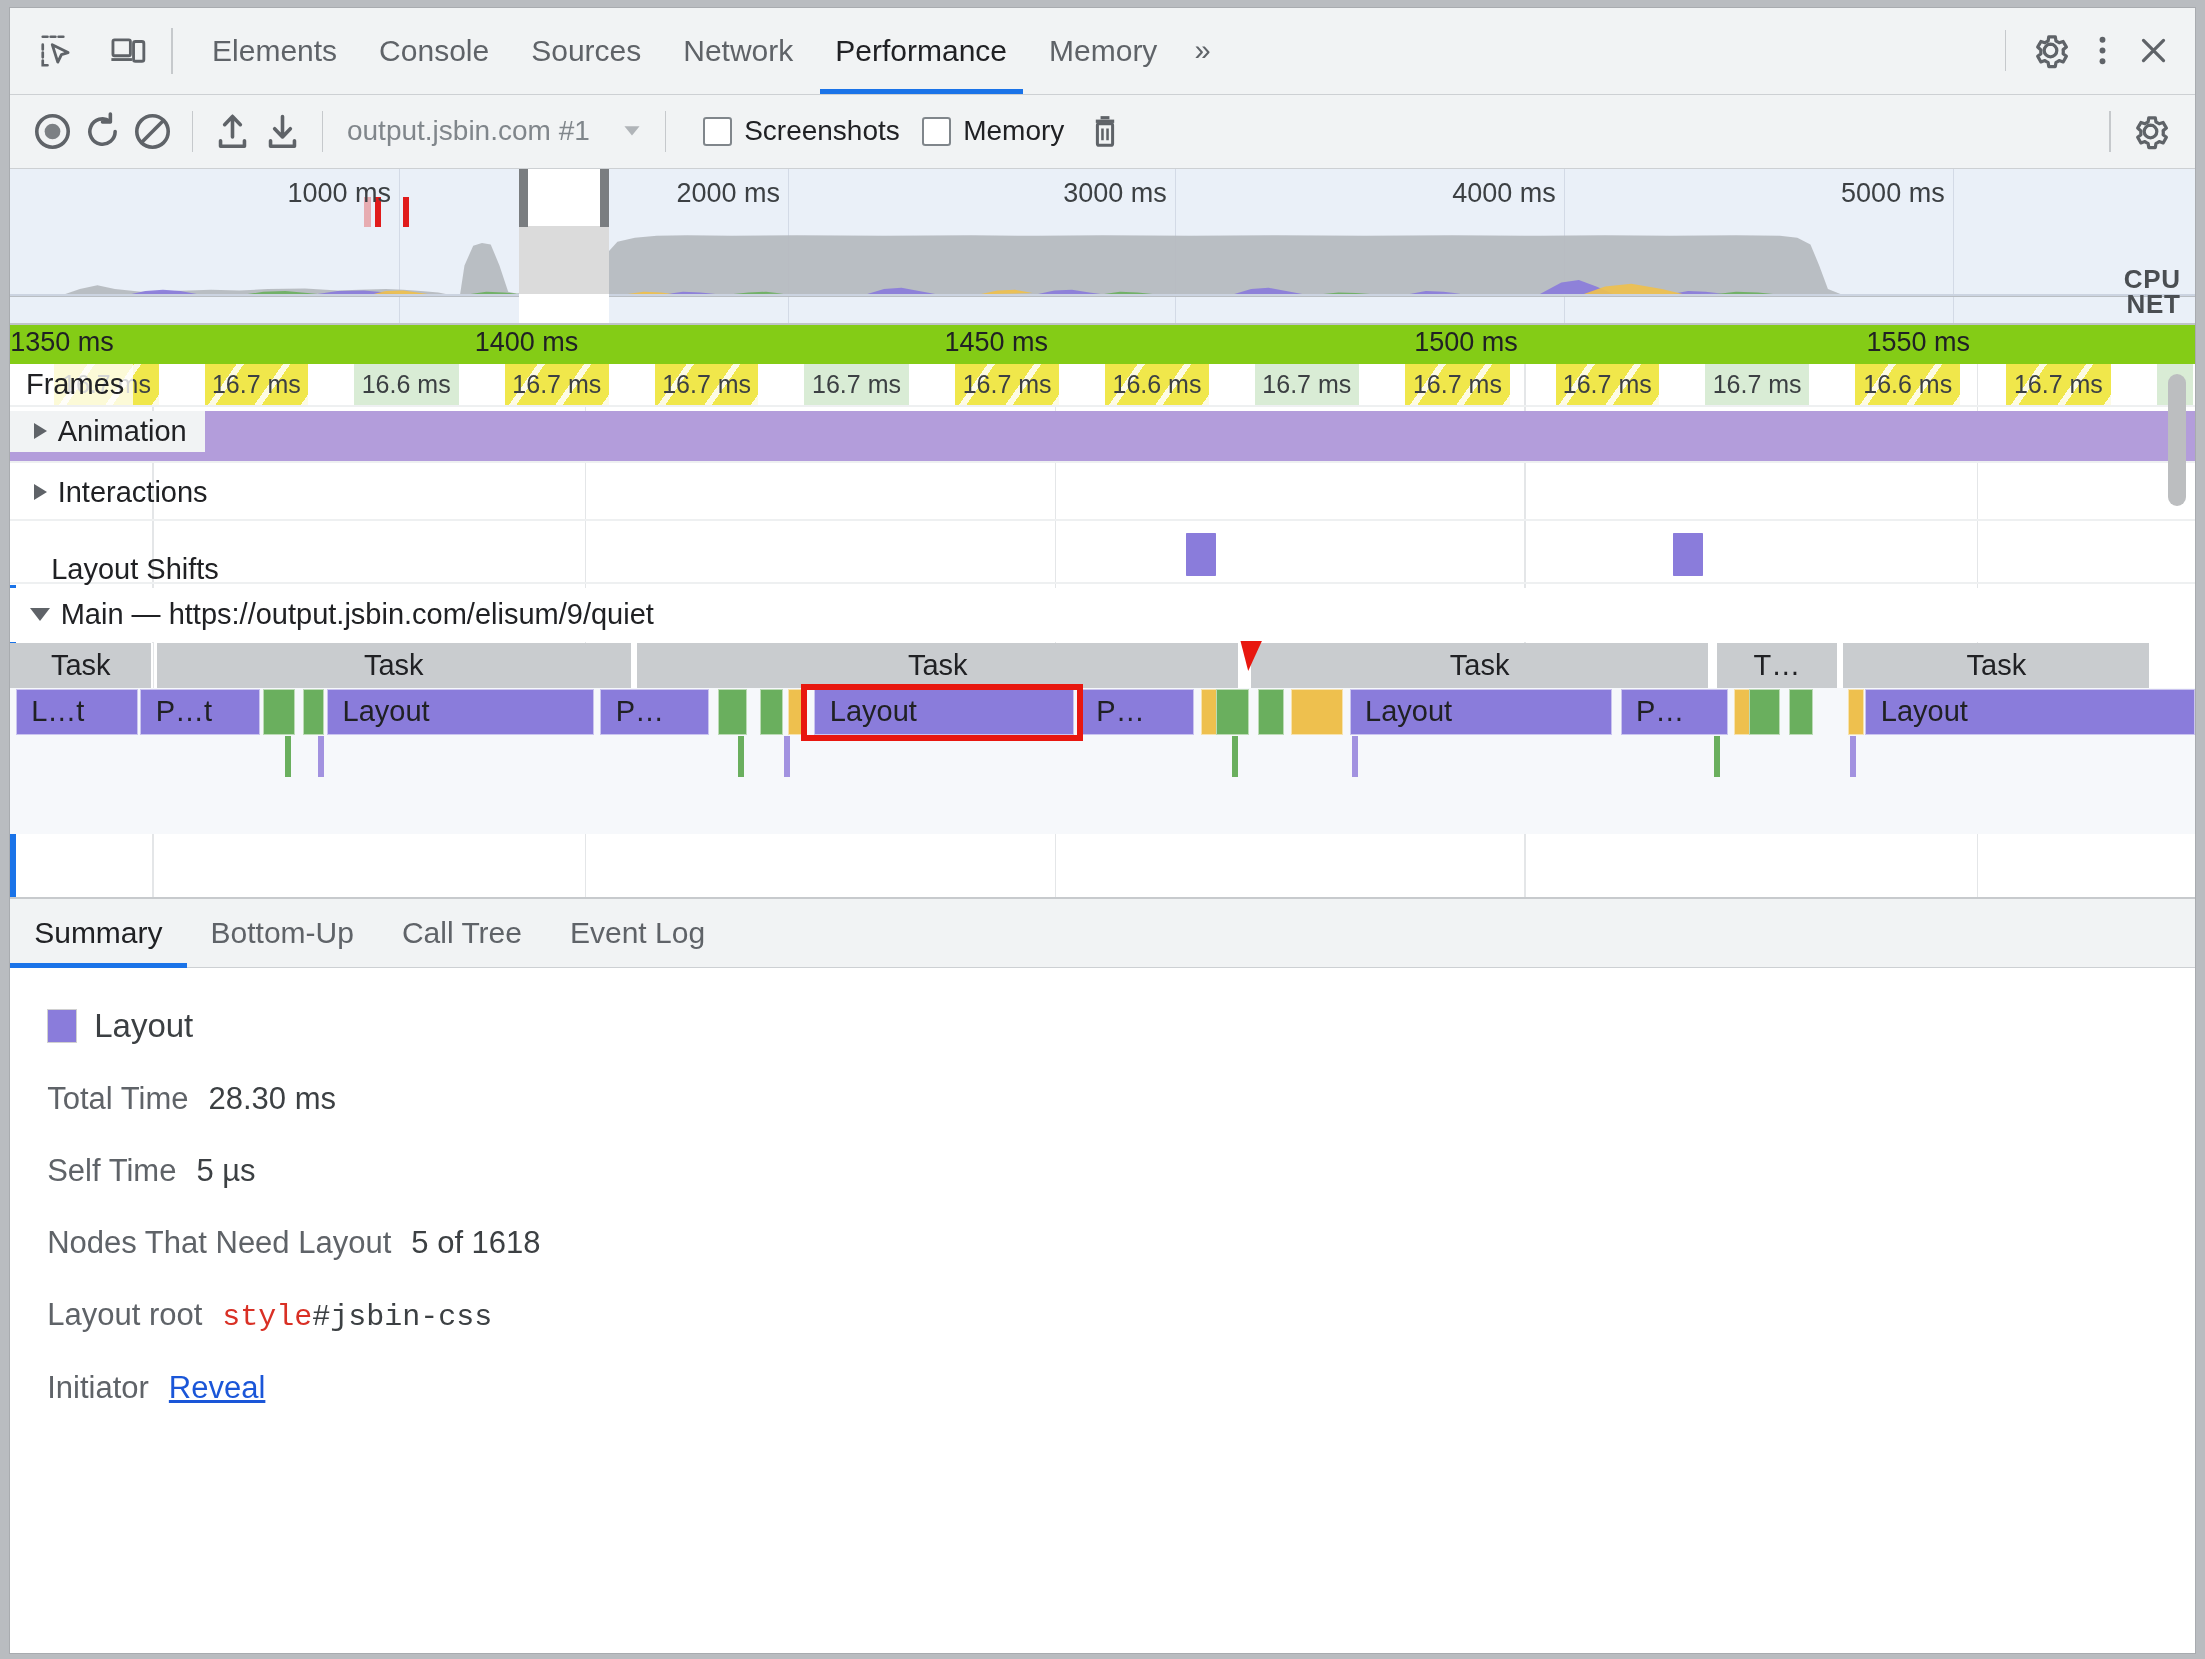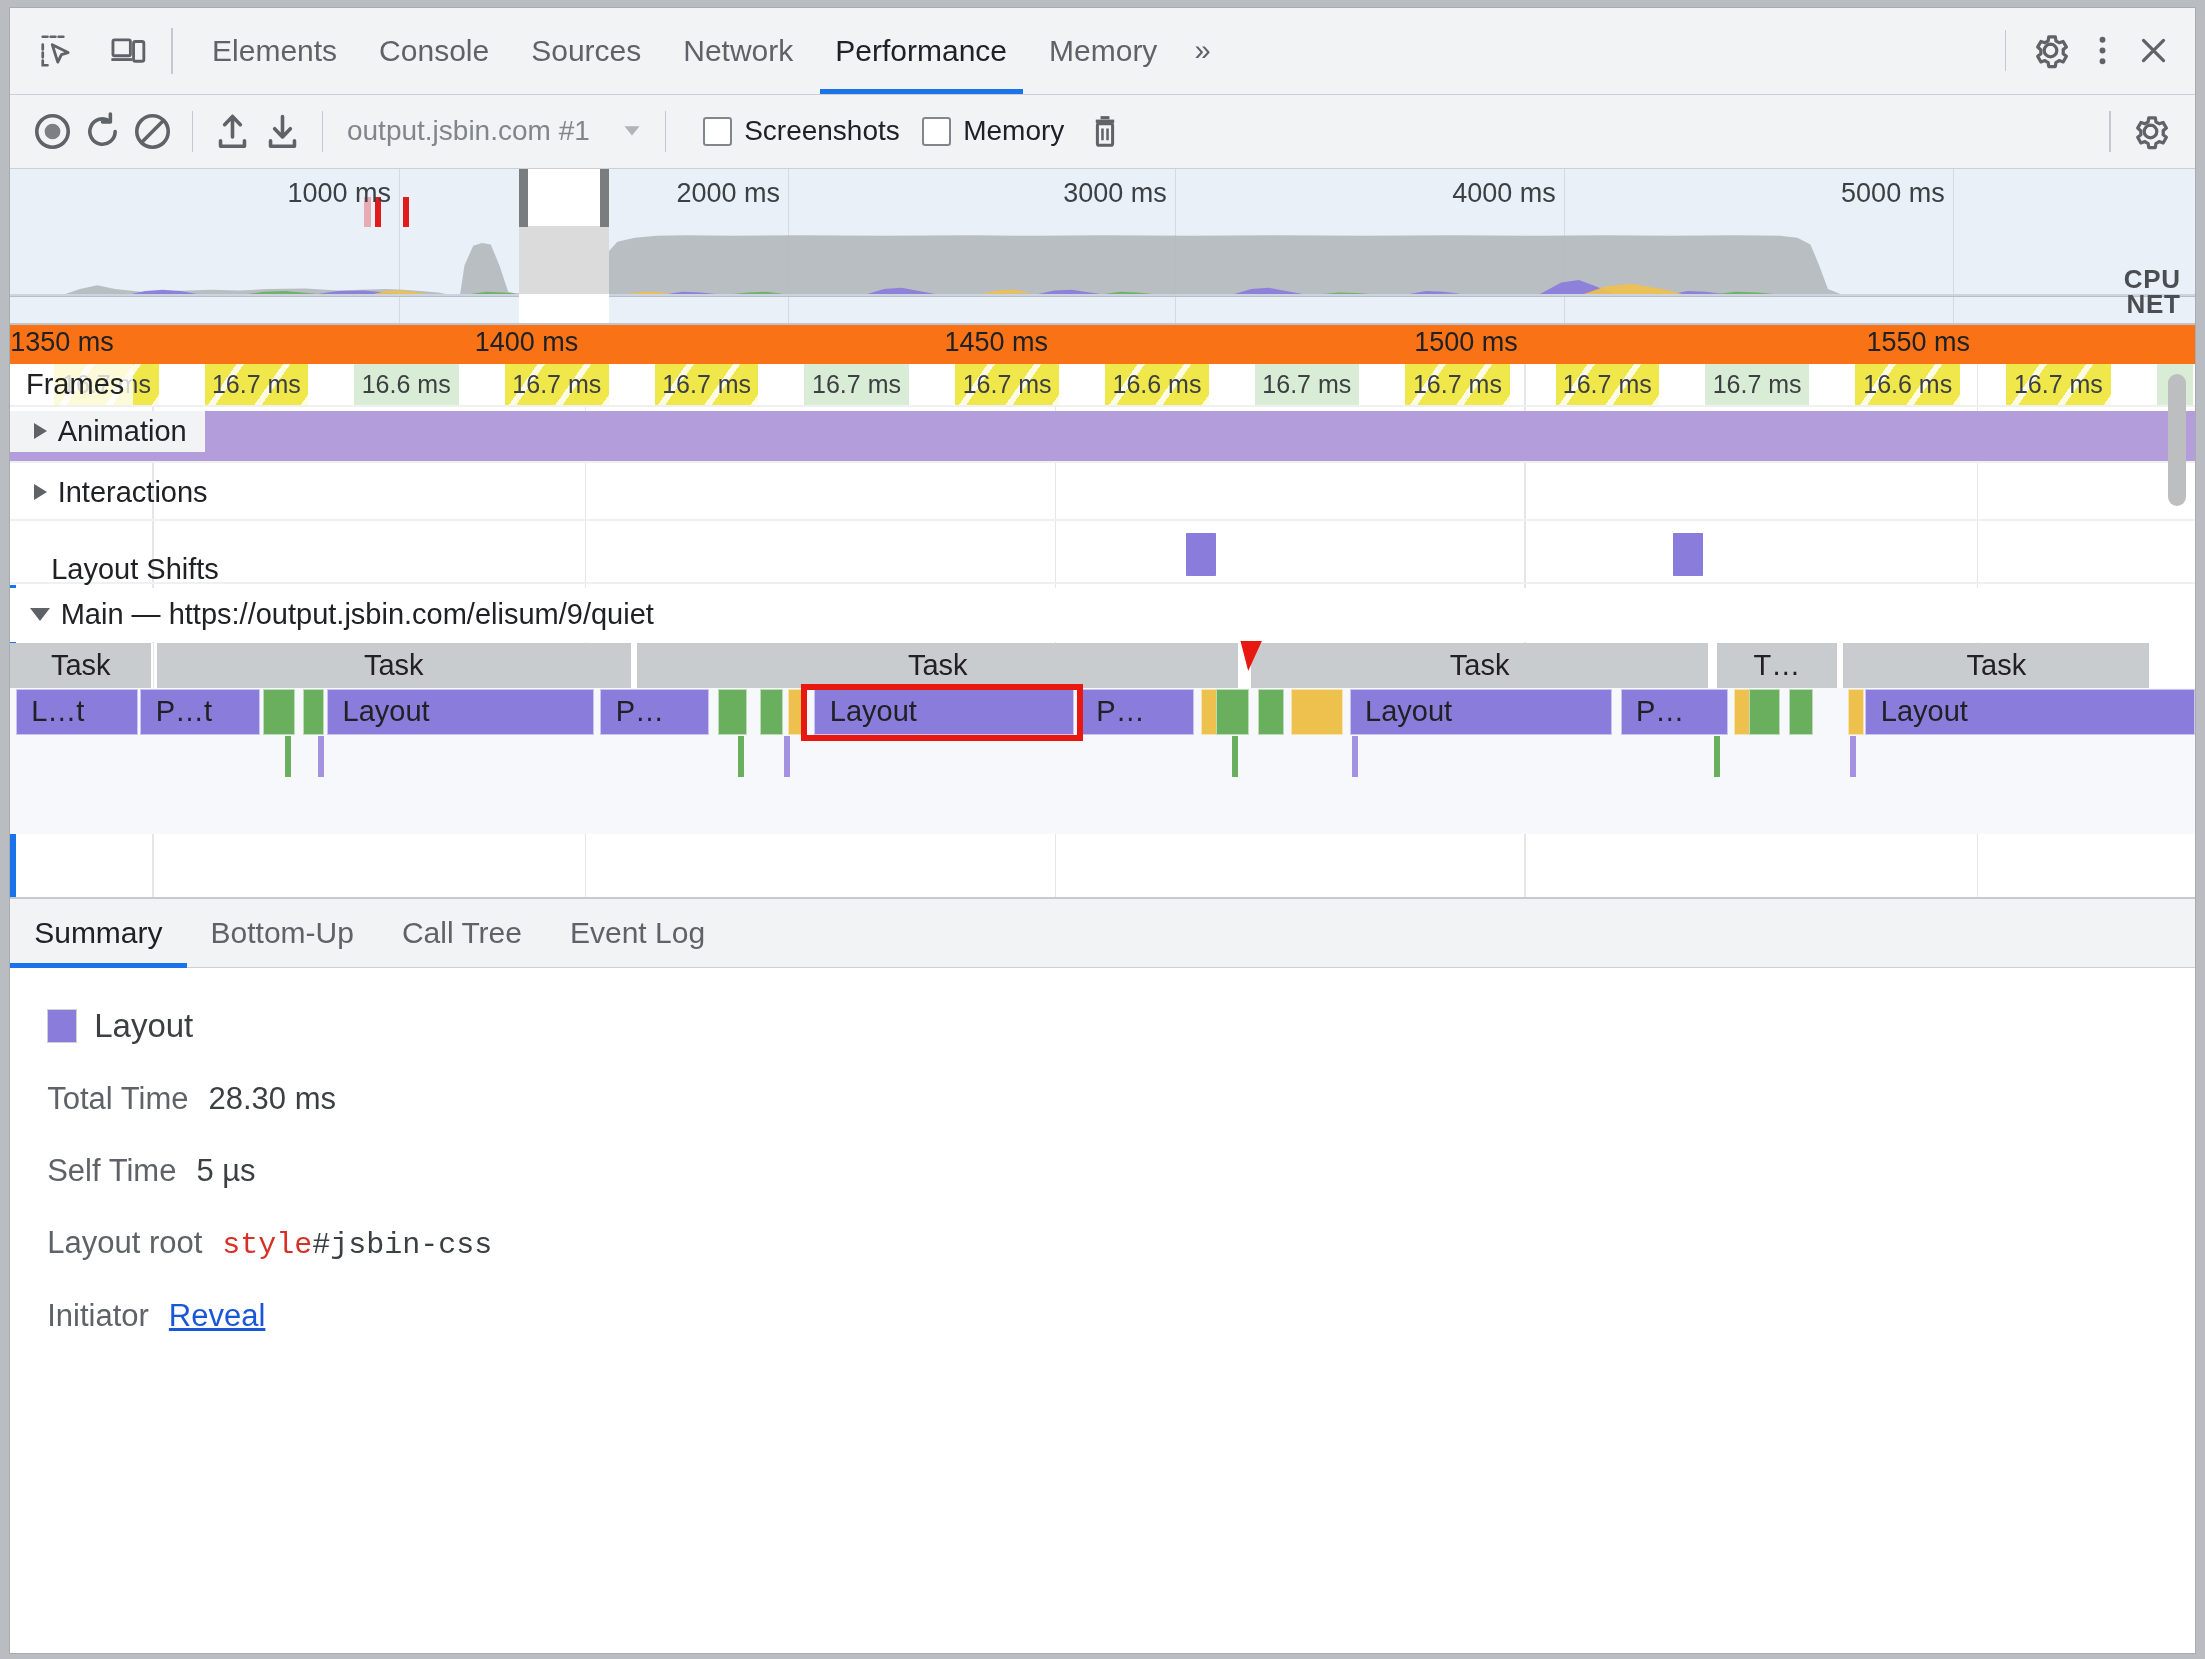--- a/index.html
+++ b/index.html
@@ -80,21 +80,21 @@
   .ov-net-lbl { bottom: 2.6px; }
   .ov-hline { position:absolute; left:0; right:0; height:2px; background:#ccd4e1; }
   .window-dim { position:absolute; top:0; bottom:0; background:#ffffff; }
   .window-shade { position:absolute; background:rgba(190,190,190,.55); }
   .win-handle { position:absolute; top:0; width:8.6px; background:#7a7d80; }
   .redmark { position: absolute; background: #e01b1b; }
   .redmark.soft { background: rgba(224,27,27,.32); }
 
   
   .ruler {
-    height: 39px; min-height: 39px; position: relative; background: #f97316;
+    height: 39px; min-height: 39px; position: relative; background: #84cc16;
     border-bottom: 0;
   }
   .ru-label { position:absolute; top: 2.6px; font-size: 27px; color: #202124; transform: translateX(-100%); padding-right: 6.6px; white-space: nowrap; }
   .ru-label.first { transform: none; left: 0 !important; padding-right:0; }
   .ru-vline { position:absolute; top:0; bottom:-461px; width:1.3px; background:#e4e6e8; }
 
   
   .tracks { position: relative; flex: 0 0 auto; height: 533px; background:#fff; overflow:hidden; }
 
   .frames-row { position:absolute; left:0; right:0; top:0; height: 41px; display:flex; }
@@ -565,20 +565,24 @@
     <div class="d-row">
       <span>Total Time</span>
       <span class="d-val">28.30 ms</span>
     </div>
 
     <div class="d-row">
       <span>Self Time</span>
       <span class="d-val">5 µs</span>
     </div>
 
+    <div class="d-row">
+      <span>Nodes That Need Layout</span>
+      <span class="d-val">5 of 1618</span>
+    </div>
 
     <div class="d-row">
       <span>Layout root</span>
       <span class="d-val mono"><span class="tag">style</span><span>#jsbin-css</span></span>
     </div>
 
 
     <div class="d-row">
       <span>Initiator</span>
       <span class="d-link">Reveal</span>

